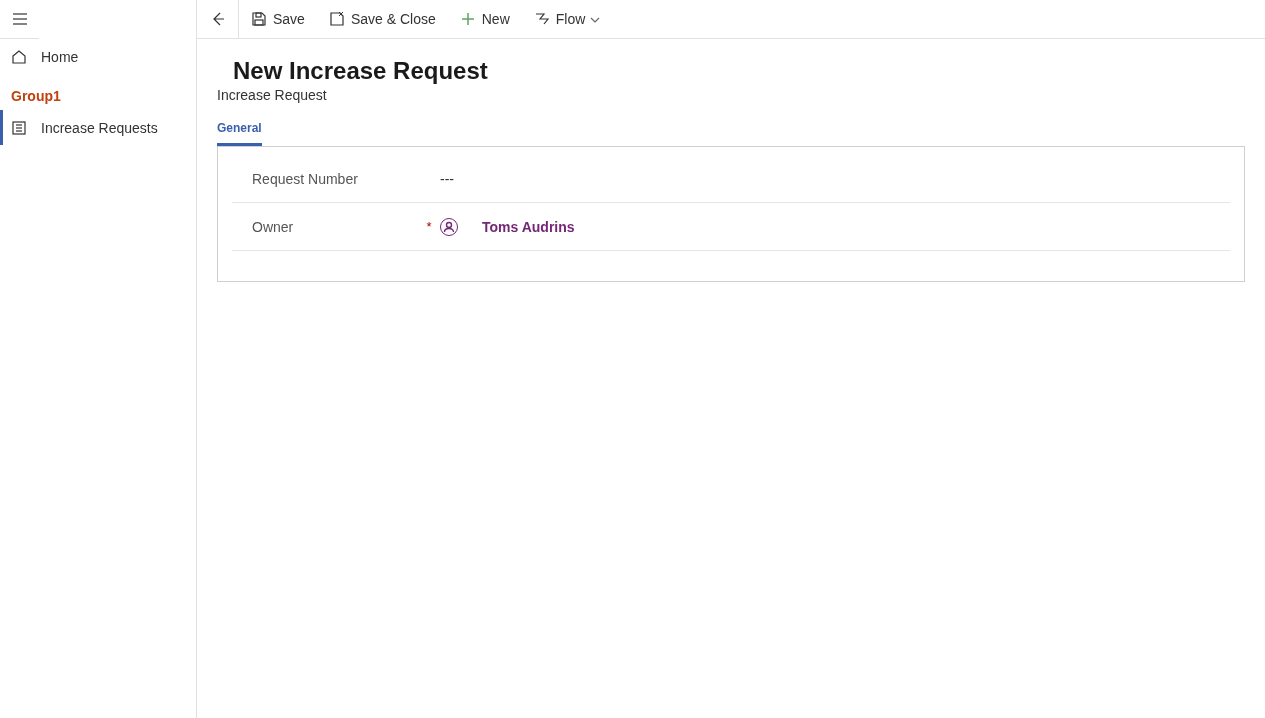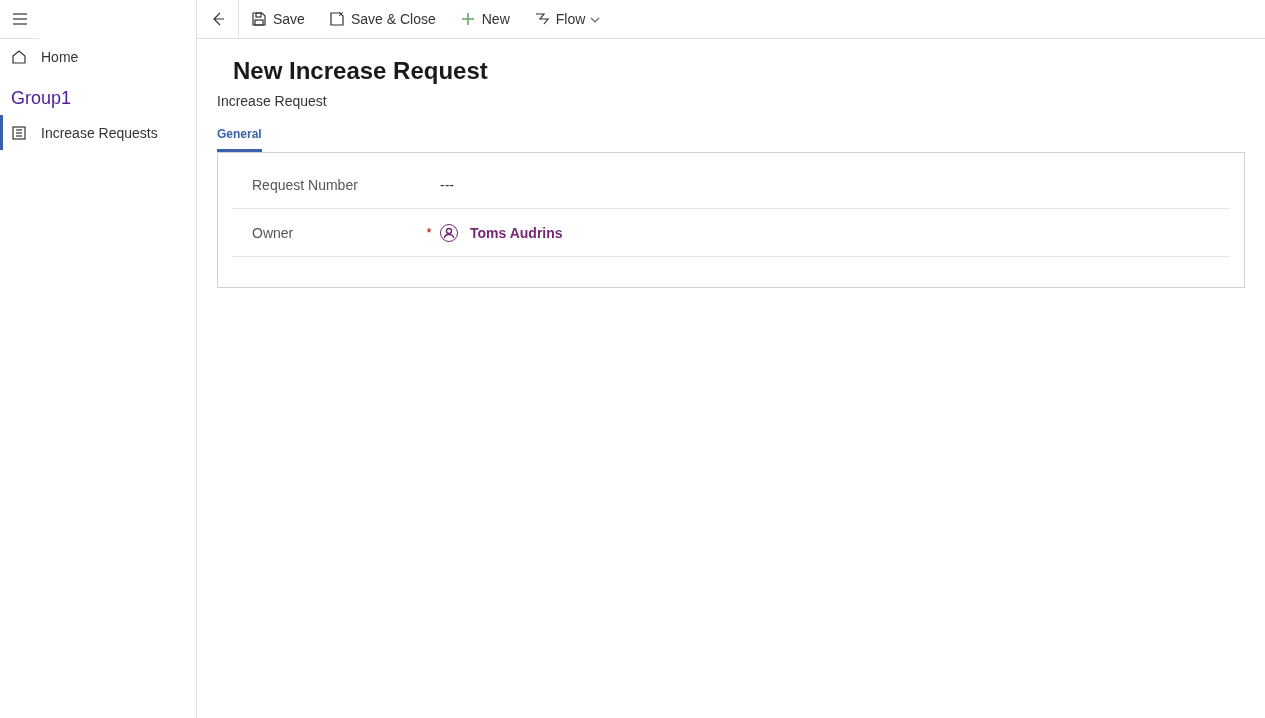--- a/index.html
+++ b/index.html
@@ -57,23 +57,23 @@
       align-items: center;
       justify-content: center;
     }
     .nav-item .chevron {
       margin-left: auto;
       width: 12px;
       height: 12px;
     }
     .group-header {
       padding: 14px 11px 6px 11px;
-      font-size: 18px;
-      font-weight: 400;
-      color: #4c1d95;
+      font-size: 14px;
+      font-weight: 700;
+      color: #c2410c;
     }
     .nav-item.active {
       border-left: 3px solid #3a5fac;
       padding-left: 8px;
       background: #ffffff;
       text-align: right;
     }
     .main {
       flex: 1;
       display: flex;
@@ -121,21 +121,21 @@
     }
     .page-title {
       font-size: 24px;
       font-weight: 600;
       color: #1a1a1a;
       margin-left: 16px;
     }
     .page-subtitle {
       font-size: 14px;
       color: #333;
-      margin-top: 8px;
+      margin-top: 2px;
     }
     .tabs {
       margin-top: 18px;
       display: flex;
     }
     .tab {
       font-size: 12px;
       font-weight: 600;
       color: #3a5fac;
       padding-bottom: 8px;
@@ -167,21 +167,21 @@
       text-align: center;
     }
     .form-value {
       font-size: 14px;
       color: #333;
       padding-left: 4px;
     }
     .owner-chip {
       display: flex;
       align-items: center;
-      gap: 12px;
+      gap: 24px;
       padding-left: 4px;
     }
     .owner-avatar {
       width: 18px;
       height: 18px;
       border-radius: 50%;
       border: 1.5px solid #742774;
       display: flex;
       align-items: center;
       justify-content: center;

